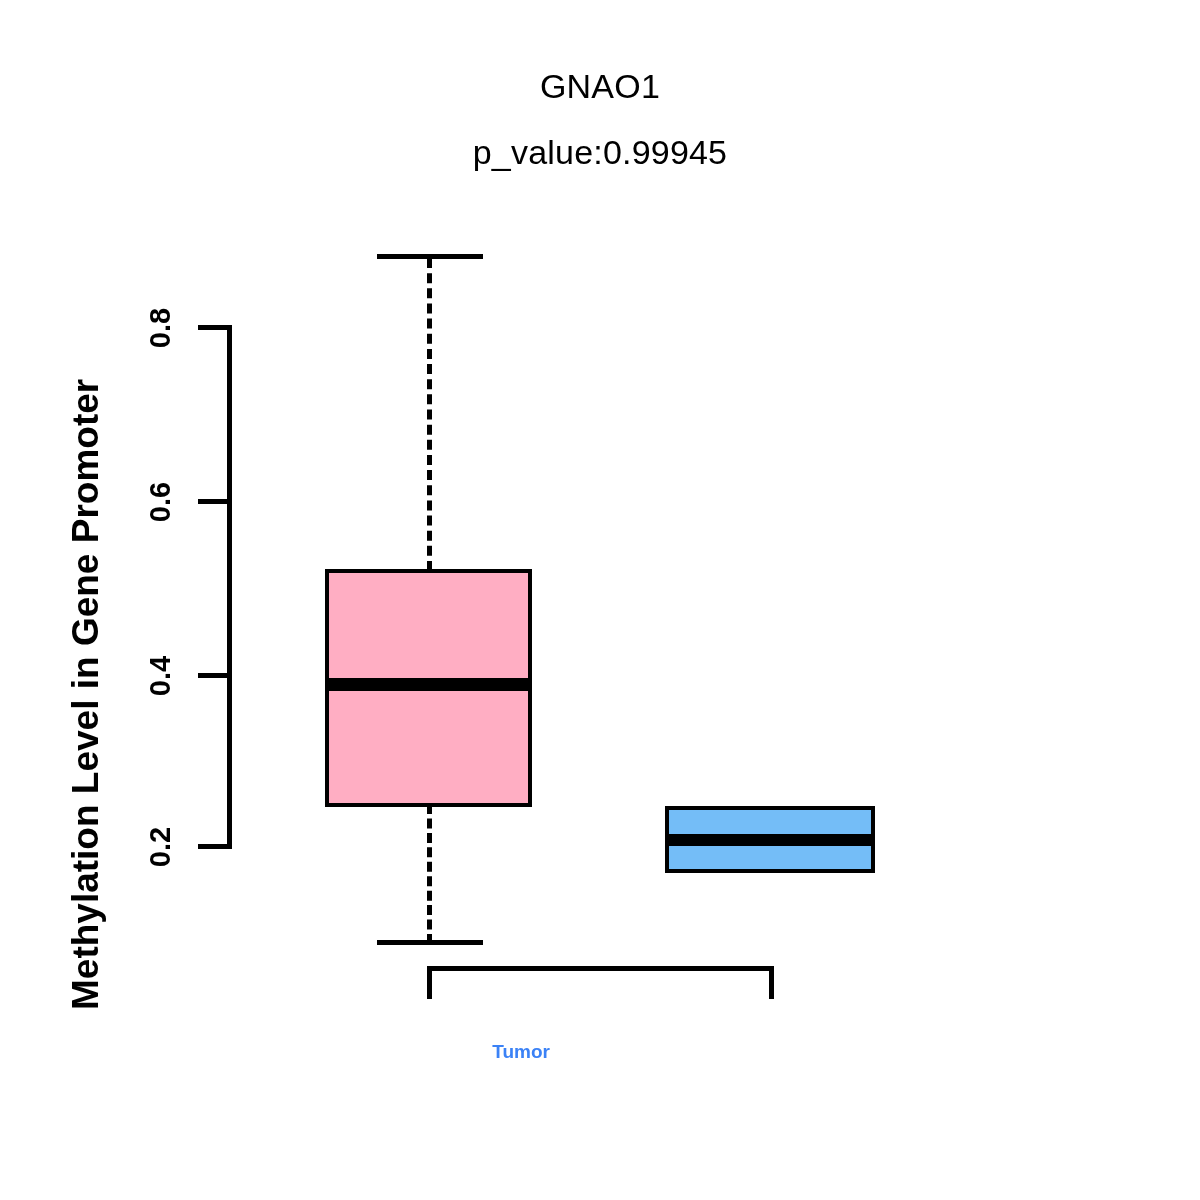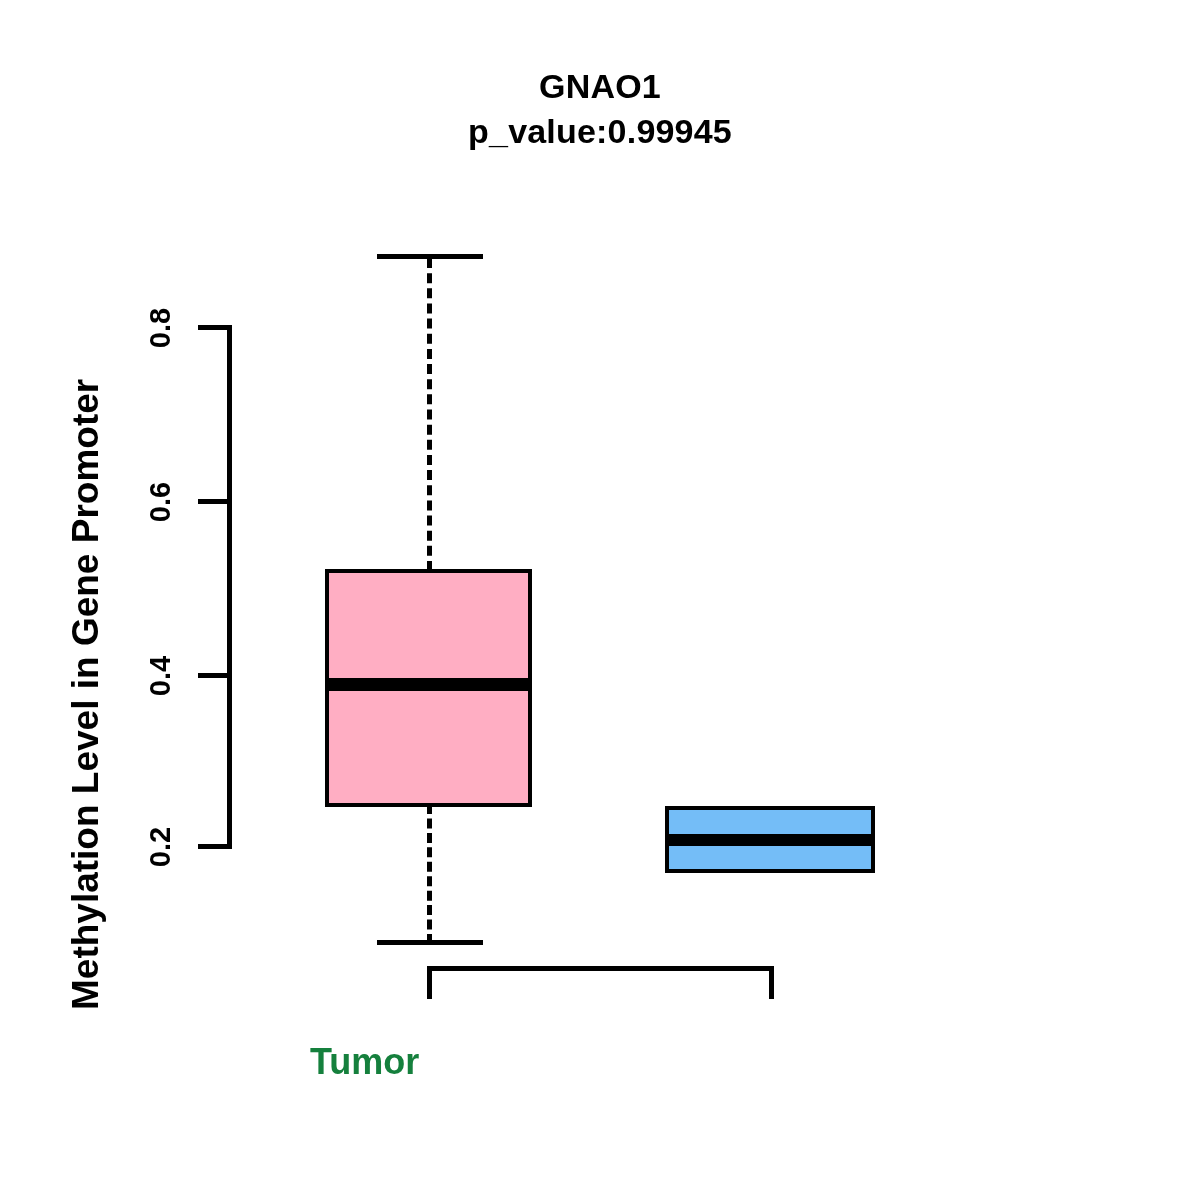--- a/index.html
+++ b/index.html
@@ -18,27 +18,27 @@
     width: 1200px;
     height: 1200px;
     background: #ffffff;
   }
   .title-block {
     position: absolute;
     left: 0;
     top: 64px;
     width: 1200px;
     text-align: center;
-    font-weight: bold;
+    font-weight: normal;
     font-size: 34px;
     line-height: 1.33;
     color: #000000;
     letter-spacing: 0.2px;
   }
-  .title-line2 { display: block; }
+  .title-line2 { display: block; margin-top: 21px; }
 
   .ylab {
     position: absolute;
     left: 0px;
     top: 0px;
     width: 1200px;
     height: 64px;
     transform-origin: 0 0;
     transform: translate(54px, 1010px) rotate(-90deg);
     font-weight: bold;
@@ -64,24 +64,24 @@
     transform: rotate(-90deg);
     text-align: center;
     width: 70px;
     height: 32px;
     line-height: 32px;
   }
 
   .xtick-label {
     position: absolute;
     font-weight: bold;
-    font-size: 36px;
-    color: #15803d;
+    font-size: 19px;
+    color: #3b82f6;
     white-space: nowrap;
-    text-align: left;
+    text-align: right;
     width: 240px;
   }
 
   .box {
     position: absolute;
     border: 4px solid #000000;
     box-sizing: border-box;
   }
   .median {
     position: absolute;

